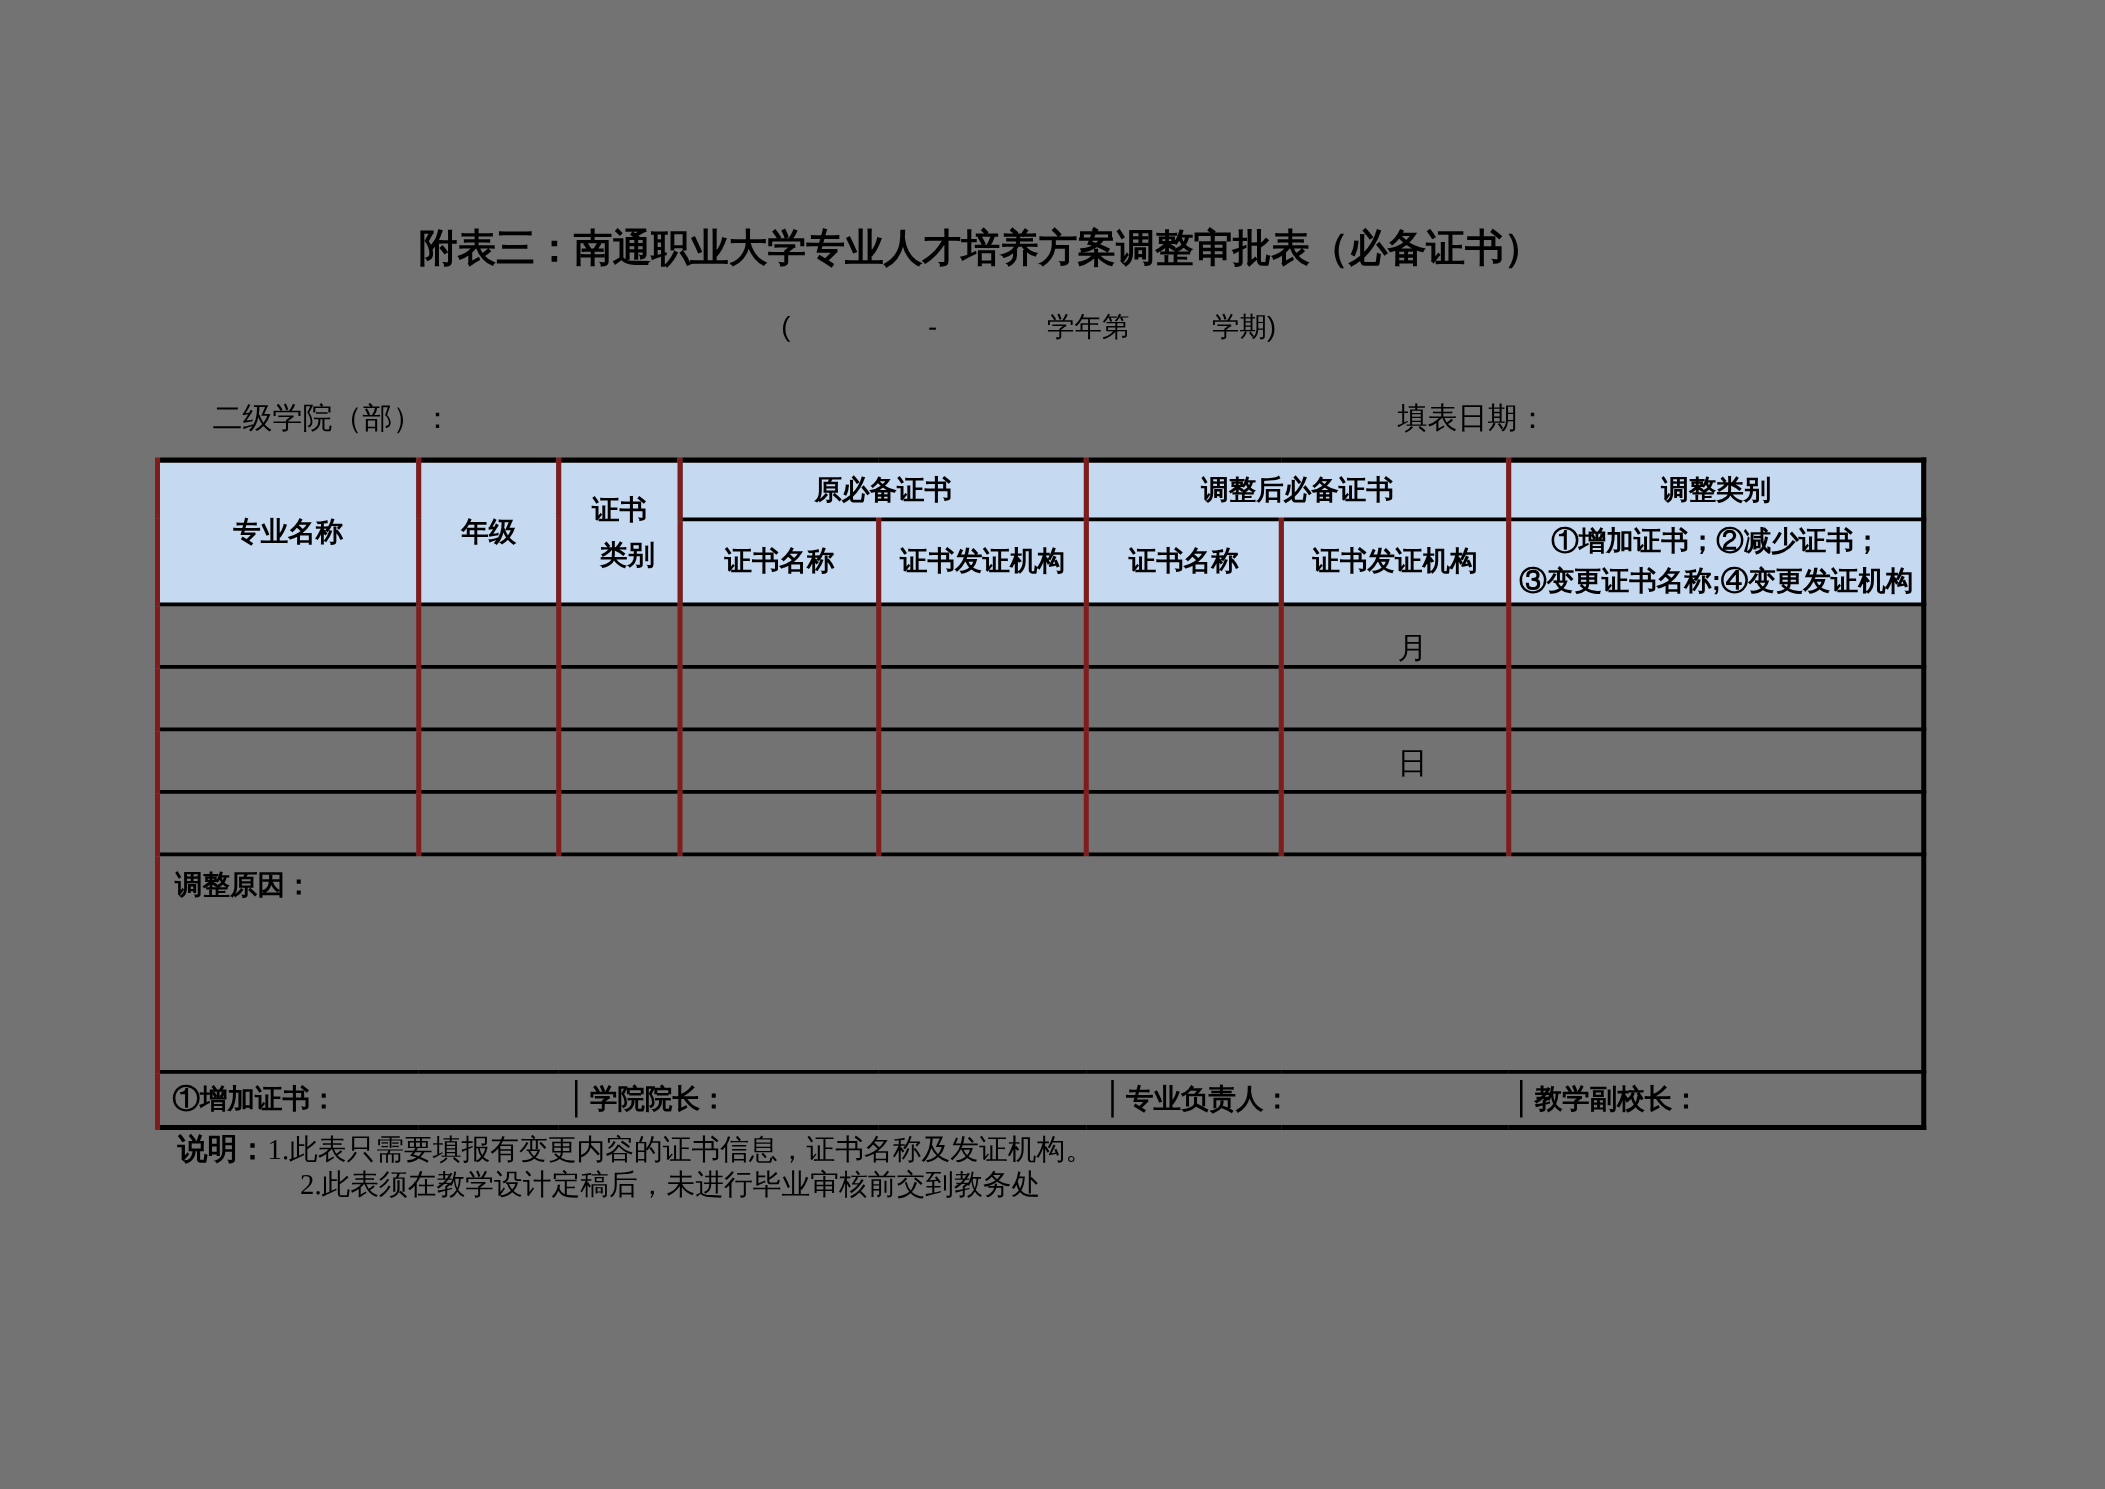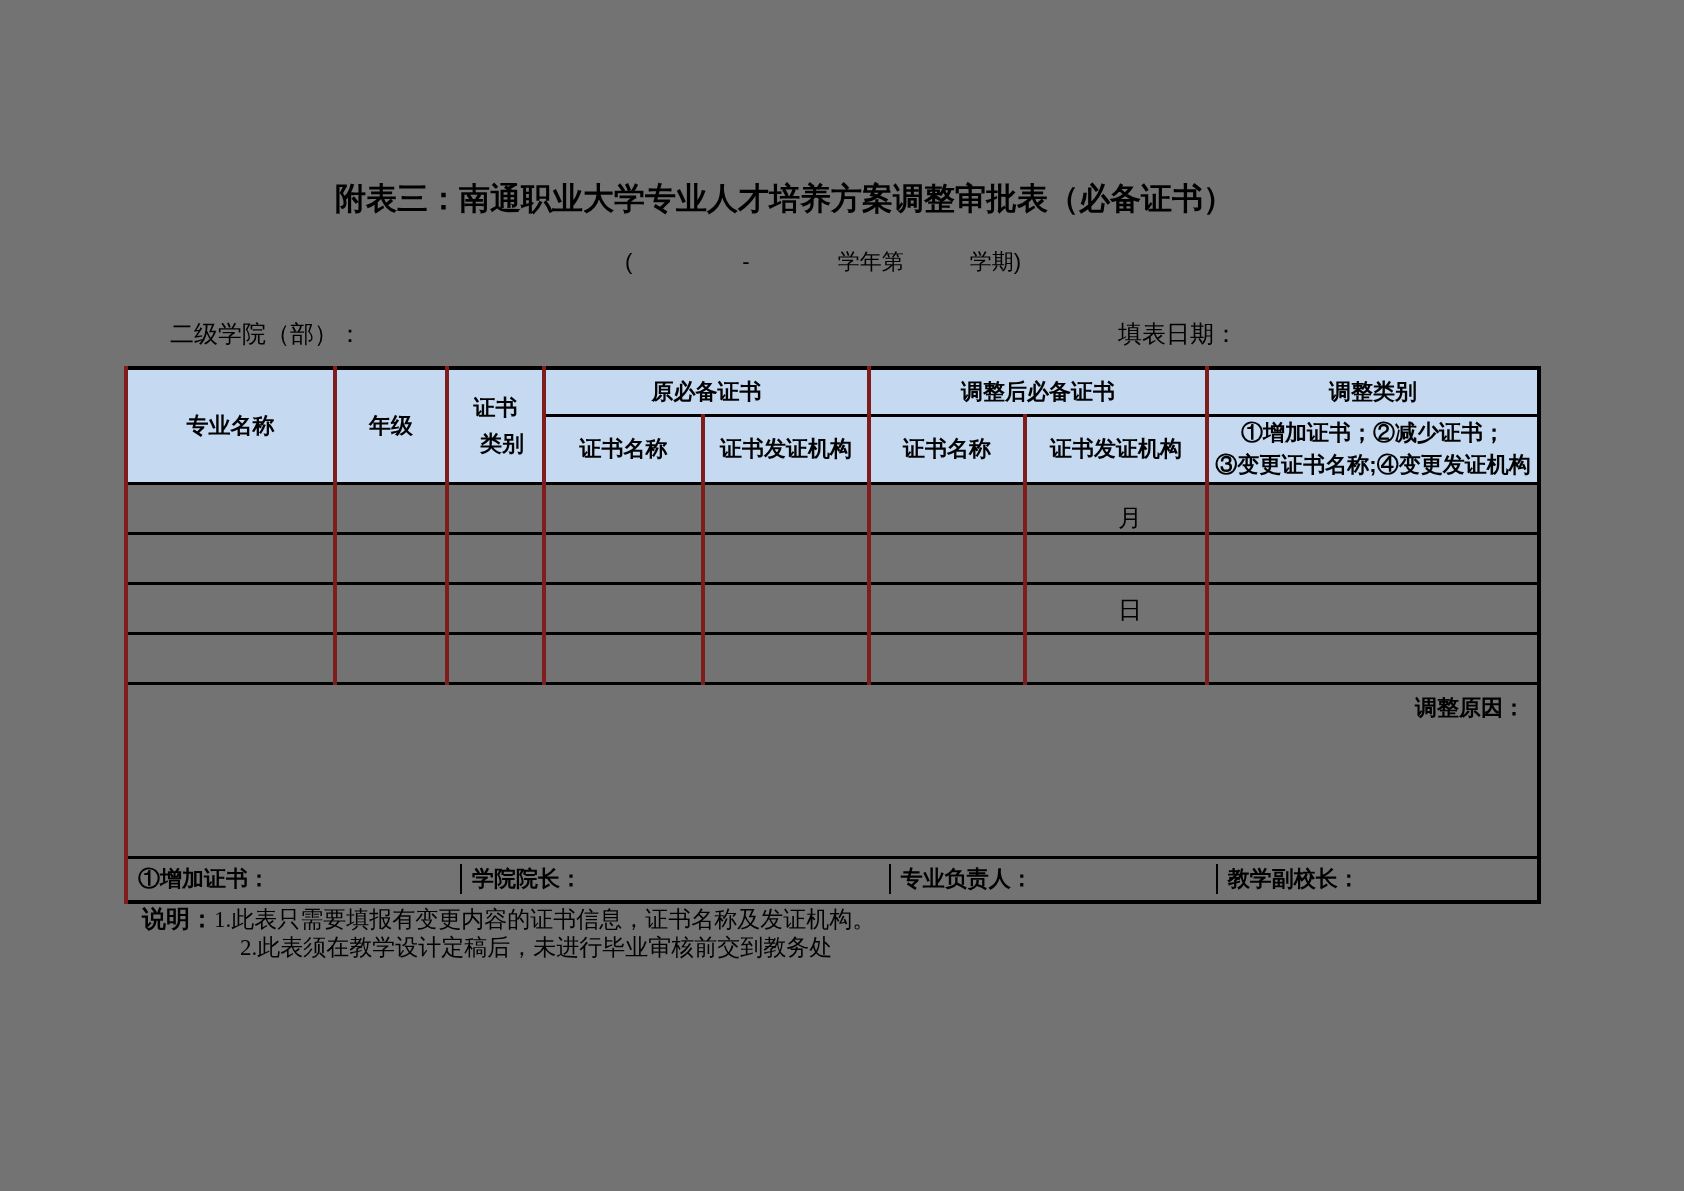--- a/index.html
+++ b/index.html
@@ -45,21 +45,21 @@
   tr.hrow1 { height:47px; }
   tr.hrow2 { height:68px; }
   tr.brow  { height:50px; }
   tr.reason-row { height:174px; }
   tr.sig-row { height:45px; }
   .cert-cat-line { line-height:1.0; display:block; }
   .cert-cat-line + .cert-cat-line { margin-top:14px;padding-left:13px; }
   .adjust-detail { font-size:21px; line-height:1.45; }
   .adjust-detail span { display:block; }
   td.reason-cell {
-    text-align:right; vertical-align:top;
+    text-align:left; vertical-align:top;
     padding:8px 12px; font-size:22px;
   }
   td.sig-cell { padding:0; }
   .sig-wrap { display:flex; width:100%; height:100%; }
   .sig-box {
     display:flex; align-items:center;
     padding-left:10px; font-size:22px; font-weight:bold;
     height:100%;
   }
   .sig-box.b1 { width:23.57%; }

